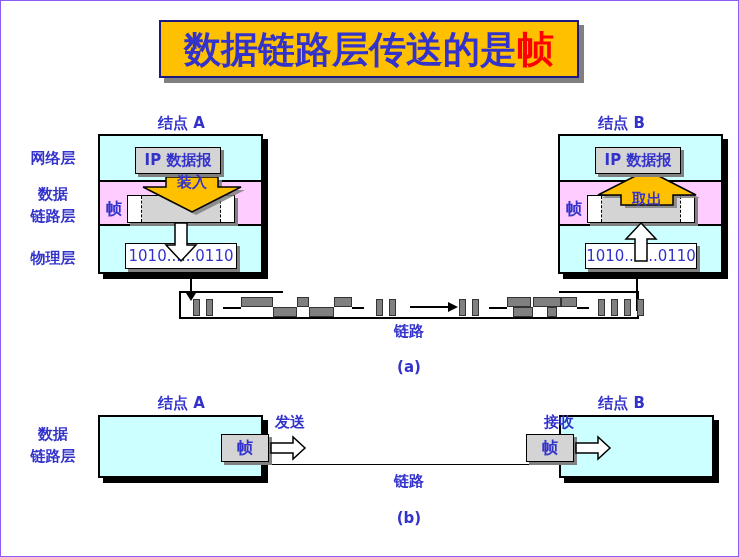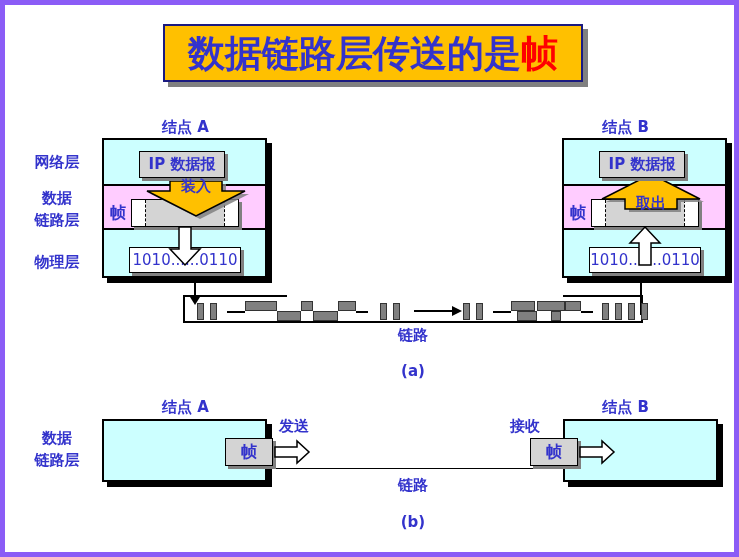--- a/index.html
+++ b/index.html
@@ -8,21 +8,21 @@
     background: #ffffff;
   }
   body {
     font-family: "DejaVu Sans", "Liberation Sans", sans-serif;
   }
   #slide {
     position: relative;
     width: 739px;
     height: 557px;
     background: #ffffff;
-    border: 5px solid #8b5cf6;
+    border: 1px solid #8b5cf6;
     box-sizing: border-box;
     overflow: hidden;
   }
 
   
   .title-shadow {
     position: absolute;
     left: 163px;
     top: 24px;
     width: 420px;
@@ -357,21 +357,21 @@
   <div class="b-link-line" style="left:262px; top:463px; width:296px;"></div>
 
   <div class="blue-label" style="left:263px; top:412px; width:52px;">发送</div>
   <div class="b-frame" style="left:220px; top:433px; width:48px; height:28px;">帧</div>
   <div class="white-arrow" style="left:270px; top:435px;">
     <svg width="36" height="24" viewBox="0 0 36 24">
       <polygon points="0,7 22,7 22,1 34,12 22,23 22,17 0,17" fill="#ffffff" stroke="#000000" stroke-width="1.5"></polygon>
     </svg>
   </div>
 
-  <div class="blue-label" style="left:494px; top:412px; width:52px;text-align:center;">接收</div>
+  <div class="blue-label" style="left:532px; top:412px; width:52px;text-align:center;">接收</div>
   <div class="b-frame" style="left:525px; top:433px; width:48px; height:28px;">帧</div>
   <div class="white-arrow" style="left:575px; top:435px;">
     <svg width="36" height="24" viewBox="0 0 36 24">
       <polygon points="0,7 22,7 22,1 34,12 22,23 22,17 0,17" fill="#ffffff" stroke="#000000" stroke-width="1.5"></polygon>
     </svg>
   </div>
 
   <div class="blue-label" style="left:358px; top:471px; width:100px;">链路</div>
 
   <div class="blue-label" style="left:358px; top:508px; width:100px;">(b)</div>

